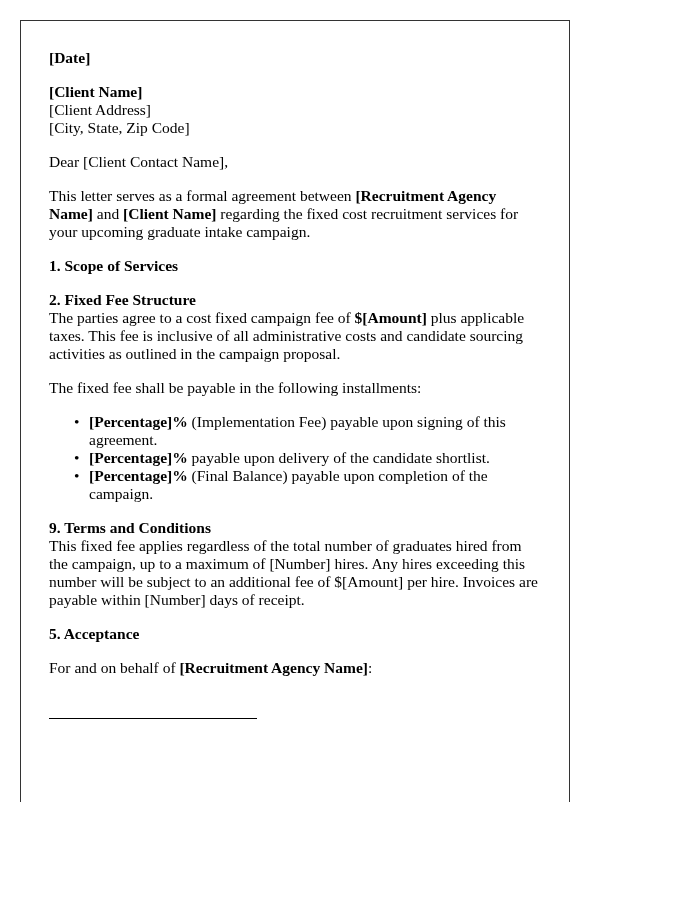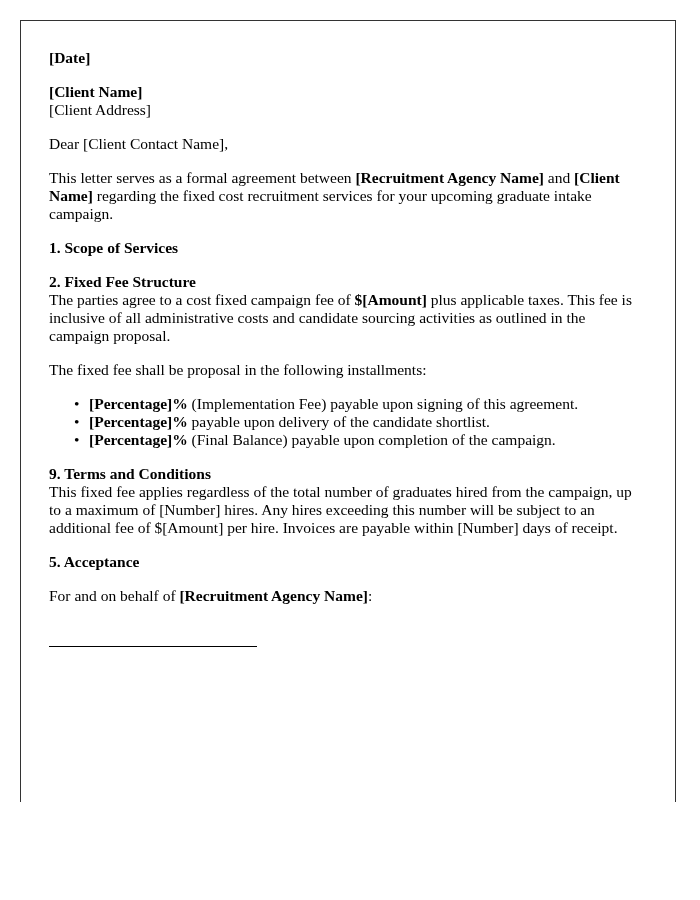--- a/index.html
+++ b/index.html
@@ -12,21 +12,21 @@
       height: 900px;
       overflow: hidden;
       position: relative;
       font-family: "Liberation Serif", "DejaVu Serif", serif;
       color: #000000;
     }
     .page {
       position: absolute;
       left: 20px;
       top: 20px;
-      width: 656px;
+      width: 550px;
       height: 782px;
       border: 1px solid #333333;
       border-bottom: none;
       box-sizing: border-box;
       padding: 28px 28px 0 28px;
       overflow: hidden;
       font-size: 15.5px;
       line-height: 18px;
     }
     p { margin: 0 0 16px 0; }
@@ -57,37 +57,38 @@
 </head>
 <body>
 
 <div class="page">
 
   <p><b>[Date]</b></p>
 
   <div class="block">
     <b class="line">[Client Name]</b>
     <span class="line">[Client Address]</span>
+    <span class="line">[City, State, Zip Code]</span>
   </div>
 
 
   <p>Dear [Client Contact Name],</p>
 
   <p><span>This letter serves as a formal agreement between </span><b>[Recruitment Agency Name]</b><span> and </span><b>[Client Name]</b><span> regarding the fixed cost recruitment services for your upcoming graduate intake campaign.</span></p>
 
   <p>
     <span class="section-title">1. Scope of Services</span>
   </p>
 
   <p>
     <span class="section-title">2. Fixed Fee Structure</span><span>The parties agree to a cost fixed campaign fee of </span><b>$[Amount]</b><span> plus applicable taxes. This fee is inclusive of all administrative costs and candidate sourcing activities as outlined in the campaign proposal.</span>
   </p>
 
   <div>
-    <span class="line">The fixed fee shall be proposal in the following installments:</span>
+    <span class="line">The fixed fee shall be payable in the following installments:</span>
     <ul class="installments">
       <li><span class="bullet">•</span><b>[Percentage]%</b><span> (Implementation Fee) payable upon signing of this agreement.</span></li>
       <li><span class="bullet">•</span><b>[Percentage]%</b><span> payable upon delivery of the candidate shortlist.</span></li>
       <li><span class="bullet">•</span><b>[Percentage]%</b><span> (Final Balance) payable upon completion of the campaign.</span></li>
     </ul>
   </div>
 
   <p>
     <span class="section-title">9. Terms and Conditions</span><span>This fixed fee applies regardless of the total number of graduates hired from the campaign, up to a maximum of [Number] hires. Any hires exceeding this number will be subject to an additional fee of $[Amount] per hire. Invoices are payable within [Number] days of receipt.</span>
   </p>

